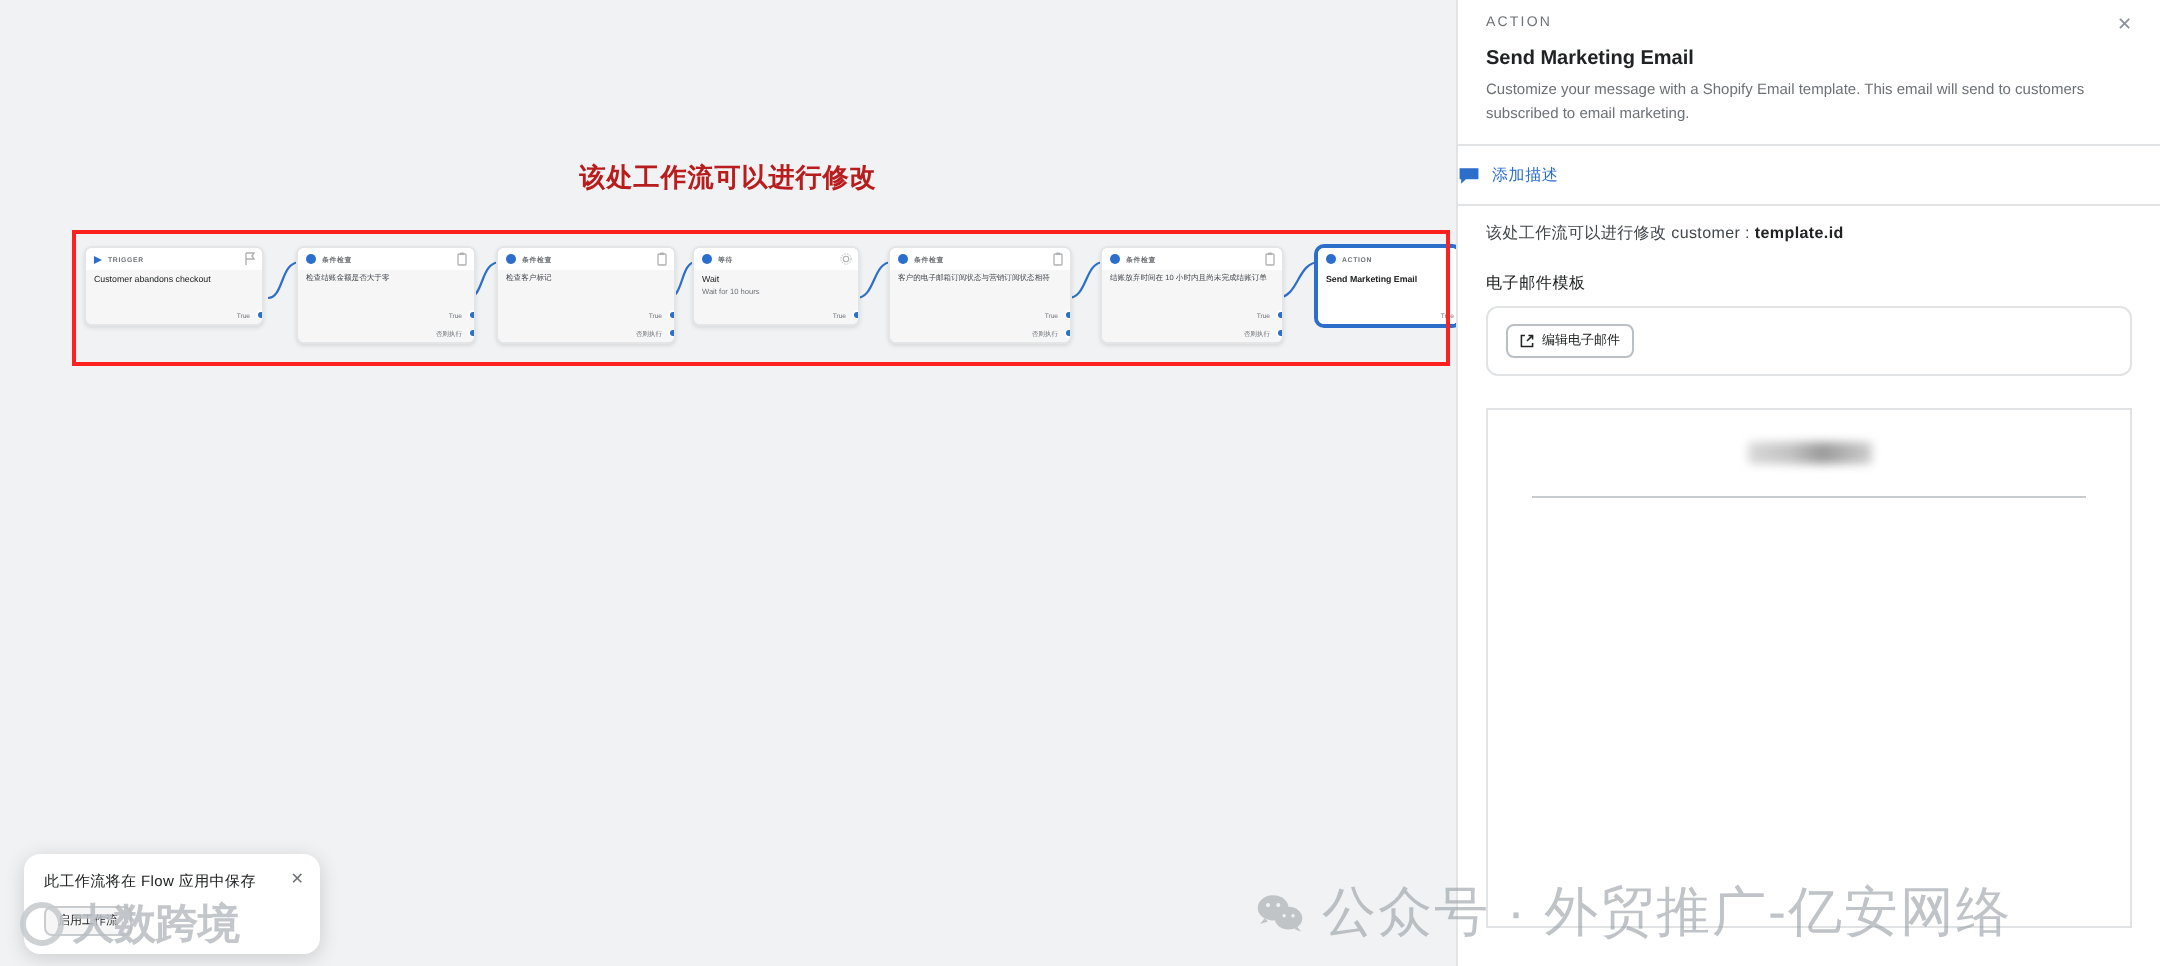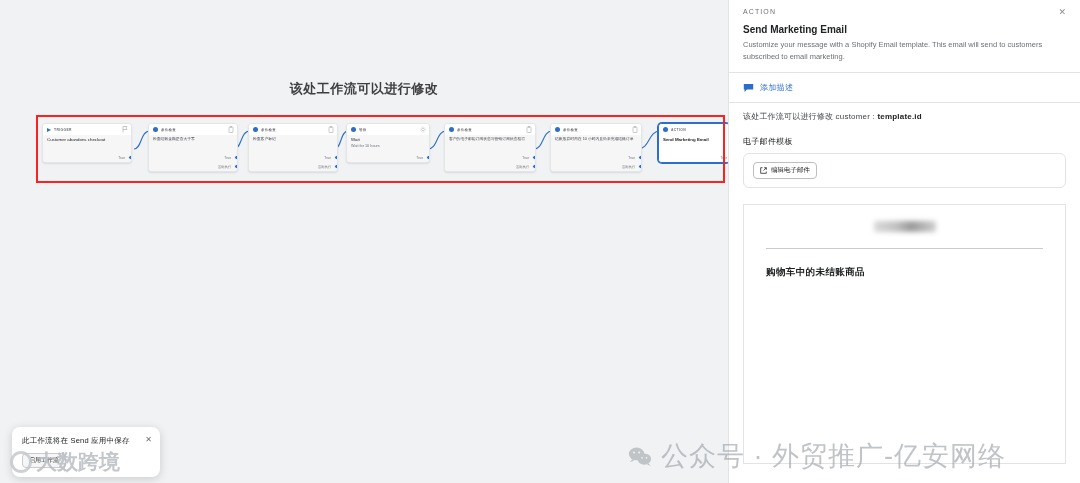--- a/index.html
+++ b/index.html
@@ -14,21 +14,21 @@
   
   #canvas {
     position: absolute; left: 0; top: 0;
     width: 728px; height: 483px;
     background: #f1f2f4;
     overflow: hidden;
   }
   #annotation {
     position: absolute; left: 0; top: 80px; width: 728px;
     text-align: center;
-    color: #404040; font-size: 13px; font-weight: 700;
+    color: #b91c1c; font-size: 13px; font-weight: 700;
     letter-spacing: .5px;
   }
   #flow-highlight {
     position: absolute; left: 36px; top: 115px;
     width: 689px; height: 68px;
     border: 2px solid #ff2020;
     pointer-events: none;
     z-index: 40;
   }
 
@@ -147,21 +147,21 @@
   }
   #panel-desc {
     margin-top: 4px;
     font-size: 7.5px; line-height: 11.5px; color: #6d7175;
     max-width: 310px;
   }
   .hr { height: 1px; background: #e1e3e5; width: 100%; }
 
   #add-desc-row {
     display: flex; align-items: center; gap: 6px;
-    padding: 9px 14px 9px 14px;
+    padding: 9px 14px 9px 0;
     text-align: right;
   }
   #add-desc-label {
     font-size: 8px; color: #2c6ecb; letter-spacing: .3px;
   }
 
   .var-row {
     padding: 8px 14px 0 14px;
     font-size: 8px; color: #42474c; letter-spacing: .2px;
   }
@@ -414,21 +414,21 @@
           <span class="branch-label">True</span>
         </div>
       </div>
 
     </div>
 
     <div id="flow-highlight"></div>
 
     <div id="toast">
       <div id="toast-row">
-        <div id="toast-msg">此工作流将在 Send 应用中保存</div>
+        <div id="toast-msg">此工作流将在 Flow 应用中保存</div>
         <div id="toast-close">✕</div>
       </div>
       <div id="toast-btn">启用工作流</div>
     </div>
 
     <div id="wm-left">
       <span id="wm-left-ring"></span>
       <span>大数跨境</span>
     </div>
   </div>
@@ -469,21 +469,20 @@
           <path d="M3.5 1H1v8h8V6.5" fill="none" stroke="#202223" stroke-width="1.1"></path>
           <path d="M6 1h3v3M9 1L5 5" fill="none" stroke="#202223" stroke-width="1.1"></path>
         </svg>
         <span>编辑电子邮件</span>
       </div>
     </div>
 
     <div id="email-preview">
       <div id="logo-blur"></div>
       <div id="email-rule"></div>
-      <div id="email-sub">购物车中的未结账商品</div>
     </div>
   </div>
 
   <div id="wm-big">
     <svg id="wm-wechat" viewBox="0 0 28 24">
       <ellipse cx="10" cy="9" rx="9" ry="7.4" fill="#8f969c"></ellipse>
       <path d="M5 15l-2.6 3.4L7 17z" fill="#8f969c"></path>
       <ellipse cx="19" cy="15" rx="8" ry="6.6" fill="#8f969c"></ellipse>
       <path d="M24 20l2.4 3-4-1.6z" fill="#8f969c"></path>
       <circle cx="7" cy="7.4" r="1.2" fill="#f1f2f4"></circle>

